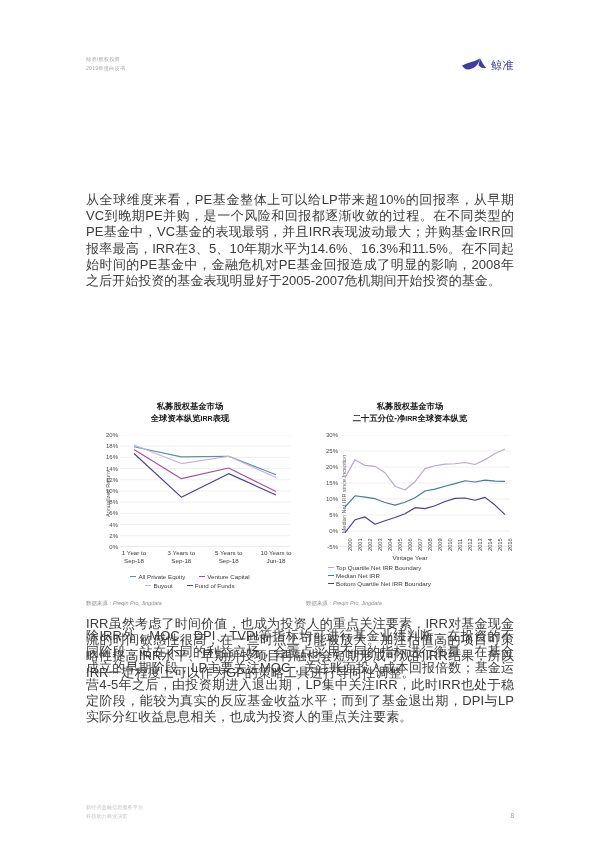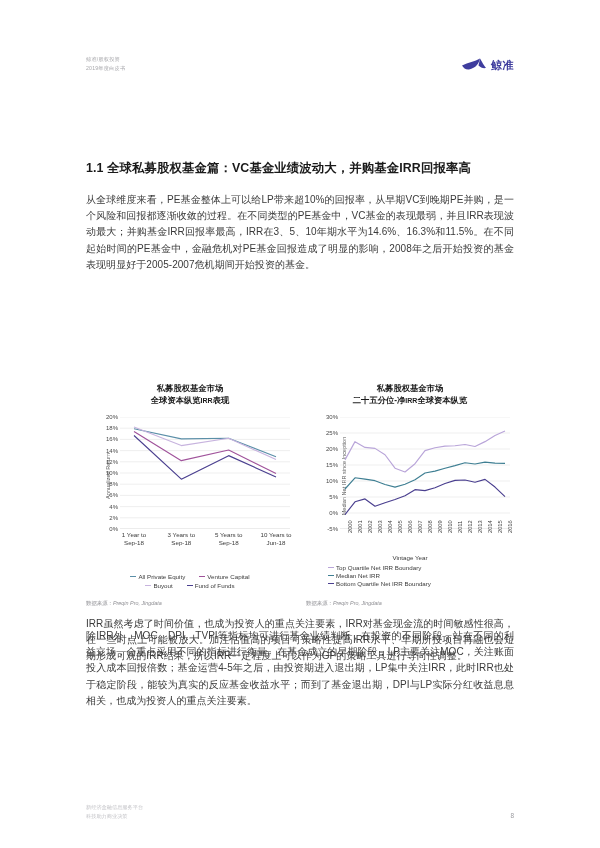--- a/index.html
+++ b/index.html
@@ -10,37 +10,37 @@
     color: #231f20;
     overflow: hidden;
   }
   .page { position: relative; width: 600px; height: 848px; padding: 0; }
 
   
   .hdr { position: absolute; top: 55px; left: 86px; right: 86px; height: 34px; }
   .hdr-left { font-size: 5.2px; line-height: 8.5px; color: #a8a8ac; letter-spacing: .2px; }
   .hdr-right { position: absolute; right: 0; top: 2px; display: flex; align-items: center; gap: 4px; }
   .logo-mark { width: 26px; height: 16px; position: relative; display:block; }
-  .logo-text { font-size: 11px; color: #3f3d9e; font-weight: 700; letter-spacing: .5px; }
+  .logo-text { font-size: 11px; color: #3f3d9e; font-weight: 400; letter-spacing: .5px; }
 
   
   .h1 { position: absolute; top: 113px; left: 86px; font-size: 19px; font-weight: 700; letter-spacing: .5px; color: #1a1a1a; }
   .h2 { position: absolute; top: 160px; left: 86px; font-size: 12.4px; font-weight: 700; color: #1a1a1a; letter-spacing: .1px; }
 
   
-  .para { position: absolute; left: 86px; width: 428px; font-size: 10px; line-height: 16.2px; text-align: justify; color: #3a3a3a; letter-spacing: .05px; }
+  .para { position: absolute; left: 86px; width: 428px; font-size: 13px; line-height: 16.2px; text-align: justify; color: #3a3a3a; letter-spacing: .05px; }
   .p1 { top: 192px; }
   .p2 { top: 290px; }
   .p3 { top: 616px; }
   .p4 { top: 628px; }
 
   
   .charts { position: absolute; top: 382px; left: 86px; width: 428px; height: 222px; display: flex; gap: 12px; }
   .chart-box { width: 208px; position: relative; }
-  .ct { text-align: center; font-size: 8.3px; font-weight: 700; line-height: 12px; color: #1a1a1a; }
+  .ct { text-align: center; font-size: 8.3px; font-weight: 700; line-height: 12px; color: #1a1a1a; margin-top: 18px; }
   .ct .sm { font-size: 7px; }
   .plot-wrap { position: relative; margin-top: 10px; height: 130px; }
   .ylab { position: absolute; left: -1px; top: 0; height: 118px; display: flex; align-items: center; }
   .ylab span { transform: rotate(-90deg); white-space: nowrap; font-size: 5.6px; color: #595959; }
   .yticks { position: absolute; left: 10px; top: 0; width: 22px; height: 112px; }
   .yticks div { position: absolute; right: 0; font-size: 6px; color: #4a4a4a; transform: translateY(-50%); }
   .svgplot { position: absolute; left: 34px; top: 0; }
   .xticks { position: absolute; left: 34px; top: 114px; width: 170px; }
   .xt { position: absolute; text-align: center; font-size: 6.2px; color: #3a3a3a; line-height: 8.4px; transform: translateX(-50%); }
   .xt-rot { position: absolute; font-size: 5.7px; color: #3a3a3a; transform-origin: left top; transform: rotate(-90deg); white-space: nowrap; }
@@ -69,21 +69,20 @@
     </div>
     <div class="hdr-right">
       <svg class="logo-mark" viewBox="0 0 52 32">
         <path d="M2 17 C14 11, 28 9, 38 3 C36 13, 30 22, 16 25 C10 26, 5 22, 2 17 Z" fill="#3f3d9e"></path>
         <path d="M38 3 C42 10, 46 17, 50 22 C44 23, 39 21, 35 17 Z" fill="#3f3d9e"></path>
       </svg>
       <span class="logo-text">鲸准</span>
     </div>
   </div>
 
-  <div class="h2">1.1 全球私募股权基金篇：VC基金业绩波动大，并购基金IRR回报率高</div>
 
   <div class="para p1">从全球维度来看，PE基金整体上可以给LP带来超10%的回报率，从早期VC到晚期PE并购，是一个风险和回报都逐渐收敛的过程。在不同类型的PE基金中，VC基金的表现最弱，并且IRR表现波动最大；并购基金IRR回报率最高，IRR在3、5、10年期水平为14.6%、16.3%和11.5%。在不同起始时间的PE基金中，金融危机对PE基金回报造成了明显的影响，2008年之后开始投资的基金表现明显好于2005-2007危机期间开始投资的基金。</div>
 
   <div class="charts">
 
     <div class="chart-box">
       <div class="ct">
         <div>私募股权基金市场</div>
         <div>
           <span>全球资本纵览</span><span class="sm">IRR</span><span>表现</span>

